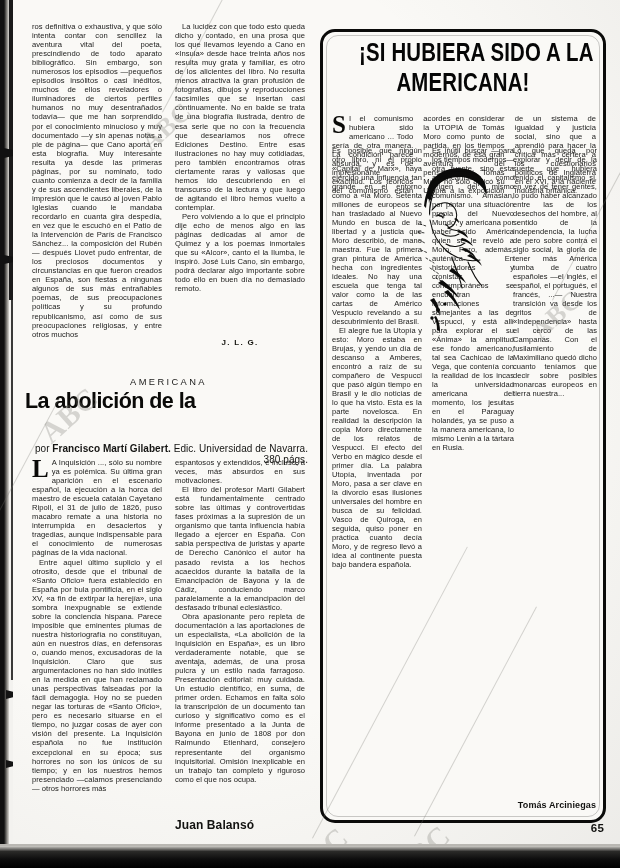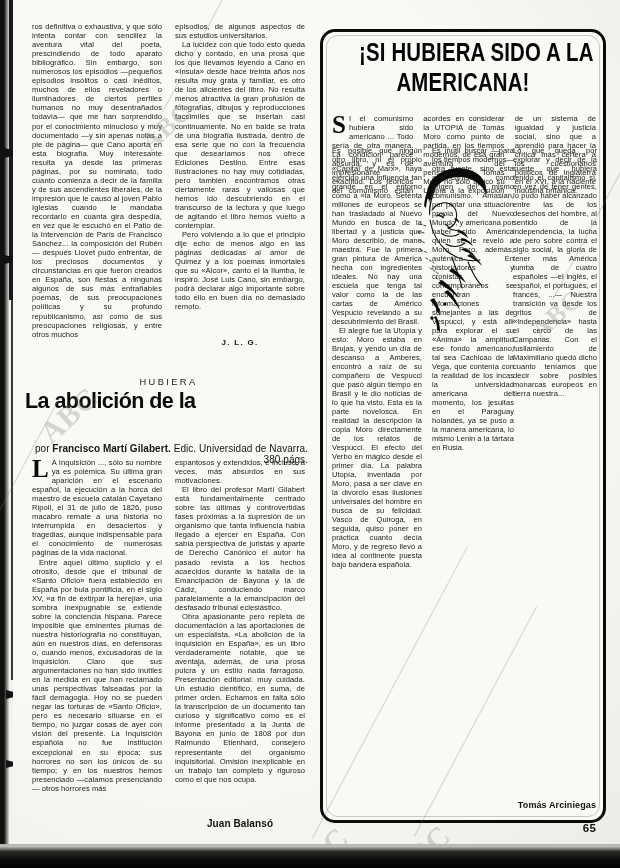--- a/index.html
+++ b/index.html
@@ -57,22 +57,22 @@
   #historia-byline{position:absolute;left:32px;top:443px;width:276px;text-align:right;
     font-size:10px;color:#151513;letter-spacing:.05px;}
   #historia-byline b{font-weight:bold;}
 
   
   .dropcap{float:left;font-family:"Liberation Serif", serif;font-weight:bold;
     font-size:25px;line-height:19px;margin:1px 3px 0 0;color:#0a0a08;}
 
   #hist-col-1{position:absolute;left:32px;top:458px;width:130px;height:370px;}
   #hist-col-2{position:absolute;left:175px;top:458px;width:130px;height:358px;}
-  #hist-sign{position:absolute;left:175px;top:818px;width:130px;text-align:center;
-    font-size:10px;font-weight:bold;color:#121210;letter-spacing:.1px;}
+  #hist-sign{position:absolute;left:175px;top:818px;width:130px;text-align:left;
+    font-size:12px;font-weight:bold;color:#121210;letter-spacing:.1px;}
 
   
   #feature-box{position:absolute;left:320px;top:29px;width:286px;height:794px;
     border:3.4px solid #0b0b0a;border-radius:15px;background:#faf9f6;box-sizing:border-box;}
   #feature-box::before{content:"";position:absolute;left:3px;top:3px;right:3px;bottom:3px;
     border:.6px solid rgba(0,0,0,.20);border-radius:12px;pointer-events:none;}
   #feature-title{position:absolute;left:333px;top:37px;width:260px;text-align:center;
     font-family:"Liberation Sans", sans-serif;font-weight:bold;
     font-size:25.5px;line-height:30px;color:#060606;
     letter-spacing:.2px;transform:scaleX(.80);transform-origin:50% 0;}
@@ -87,21 +87,21 @@
   .feat-narrow .col-text{font-size:7.5px;line-height:9.0px;}
 
   #feature-sign{position:absolute;left:430px;top:800px;width:166px;text-align:right;
     font-size:9px;font-weight:bold;color:#121210;letter-spacing:.1px;}
 
   
   #feature-illustration{position:absolute;left:412px;top:158px;width:96px;height:186px;}
   #feature-illustration svg{width:100%;height:100%;display:block;}
 
   
-  #page-number{position:absolute;right:24px;bottom:34px;
+  #page-number{position:absolute;right:16px;bottom:34px;
     font-size:11.5px;font-weight:bold;color:#121210;letter-spacing:.2px;}
 
   
   .watermark{position:absolute;font-family:"Liberation Serif", serif;
     font-size:30px;font-weight:bold;color:rgba(120,118,112,.28);
     transform:rotate(-42deg);pointer-events:none;user-select:none;letter-spacing:1px;}
   .wm-line{position:absolute;background:rgba(120,118,112,.30);height:1px;
     transform-origin:0 0;pointer-events:none;}
   #wm-1{left:36px;top:398px;}
   #wm-2{left:286px;top:838px;}
@@ -125,28 +125,27 @@
 <div id="scan-notch3"></div>
 <div id="scan-notch4"></div>
 
 <div id="sheet"></div>
 
 <div id="review-col-1" class="col-text">
   <p class="noind">ros definitiva o exhaustiva, y que sólo intenta contar con sencillez la aventura vital del poeta, prescindiendo de todo aparato bibliográfico. Sin embargo, son numerosos los episodios —pequeños episodios insólitos o casi inéditos, muchos de ellos reveladores o iluminadores de ciertos perfiles humanos no muy desentrañados todavía— que me han sorprendido por el conocimiento minucioso y muy documentado —y sin apenas notas a pie de página— que Cano aporta en esta biografía. Muy interesante resulta ya desde las primeras páginas, por su nominato, todo cuanto comienza a decir de la familia y de sus ascendientes liberales, de la impresión que le causó al joven Pablo Iglesias cuando le mandaba recordarlo en cuanta gira despedía, en vez que le escuchó en el Patio de la Intervención de París de Francisco Sánchez... la composición del Rubén— después Llovet pudo enfrentar, de los preciosos documentos y circunstancias en que fueron creados en España, son fiestas a ningunas algunos de sus más entrañables poemas, de sus preocupaciones políticas y su profundo republicanismo, así como de sus preocupaciones religiosas, y entre otros muchos</p>
 </div>
 
 <div id="review-col-2" class="col-text">
-  <p class="noind">episodios, de algunos aspectos de sus estudios universitarios.</p>
   <p>La lucidez con que todo esto queda dicho y contado, en una prosa que los que llevamos leyendo a Cano en «Insula» desde hace treinta años nos resulta muy grata y familiar, es otro de los alicientes del libro. No resulta menos atractiva la gran profusión de fotografías, dibujos y reproducciones facsímiles que se insertan casi continuamente. No en balde se trata de una biografía ilustrada, dentro de esa serie que no con la frecuencia que desearíamos nos ofrece Ediciones Destino. Entre esas ilustraciones no hay muy cotidiadas, pero también encontramos otras ciertamente raras y valiosas que hemos ido descubriendo en el transcurso de la lectura y que luego de agitando el libro hemos vuelto a contemplar.</p>
   <p>Pero volviendo a lo que el principio dije echo de menos algo en las páginas dedicadas al amor de Quimez y a los poemas inmortales que su «Alcor», canto el la Ilumba, le inspiró. José Luis Cano, sin embargo, podrá declarar algo importante sobre todo ello en buen día no demasiado remoto.</p>
 </div>
 
 <div id="review-sign">J. L. G.</div>
 
-<div id="historia-kicker">HUBIERA</div>
+<div id="historia-kicker">AMERICANA</div>
 
 <div id="historia-head">
   <span style="display:block">La abolición de la</span>
 </div>
 
 <div id="historia-byline">
   <span>por </span><b>Francisco Martí Gilabert.</b><span> Edic. Universidad de Navarra. 380 págs.</span>
 </div>
 
 <div id="hist-col-1" class="col-text">

